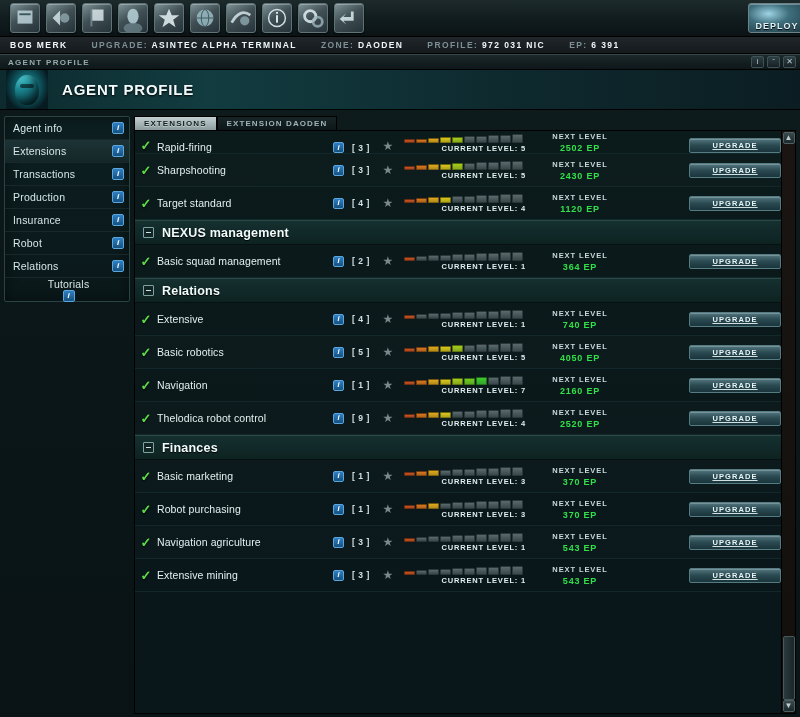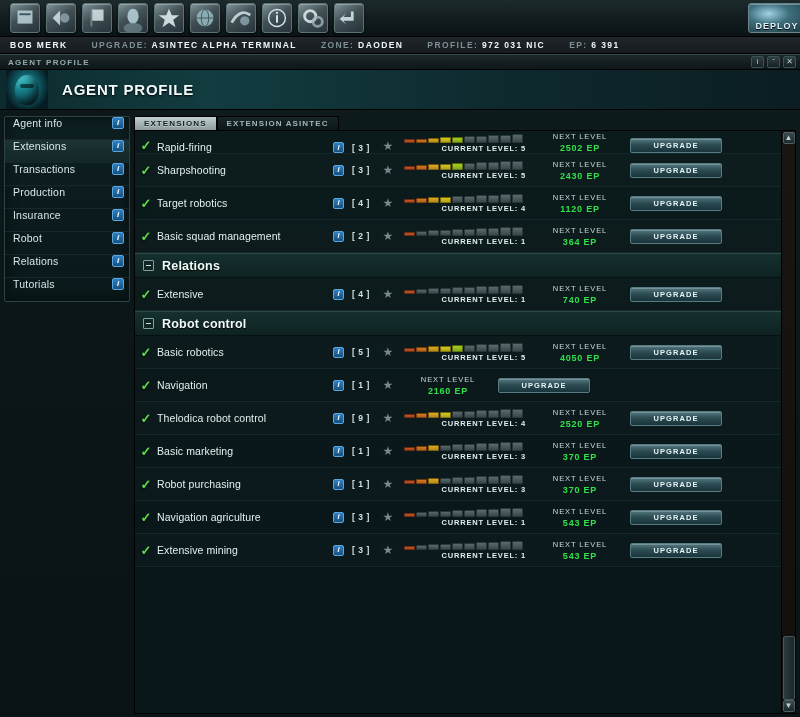--- a/index.html
+++ b/index.html
@@ -125,28 +125,28 @@
   #sidebar{
     width:134px; flex:none; padding:6px 4px 0 4px;
     background: linear-gradient(180deg, rgba(10,22,24,.55), rgba(8,16,18,.35));
   }
   #sidebar-panel{
     border:1px solid #2c4346; border-radius:2px;
     background: linear-gradient(180deg,#0d1f21 0%,#0a181a 100%);
     box-shadow: inset 0 0 14px rgba(0,0,0,.5);
   }
   .side-item{
-    height:23px; display:flex; align-items:flex-start; cursor:pointer;
+    height:23px; display:flex; align-items:center; cursor:pointer;
     border-bottom:1px solid #18282a; padding:0 5px 0 8px;
     position:relative;
   }
   .side-item.active{
     background:linear-gradient(180deg,#1d3335 0%,#142628 100%);
   }
-  .side-item:last-child{ border-bottom:none; }
+  .side-item:last-child{ border-bottom:none;flex-direction:column; }
   .side-label{ font-size:10.5px; color:#d5e6e7; flex:1; letter-spacing:.2px; }
   .side-info{
     width:12px; height:12px; border-radius:2px; flex:none;
     background:linear-gradient(180deg,#2f7fc4,#14517f);
     border:1px solid #5ba6dd;
     color:#fff; font-size:8px; font-weight:bold; font-style:italic;
     display:flex; align-items:center; justify-content:center; line-height:1;
   }
 
   
@@ -231,23 +231,23 @@
     width:11px; background:linear-gradient(180deg,#59696c,#39474a);
     border:1px solid #2b3739; border-radius:1px;
   }
   .seg.f{ border-color:rgba(0,0,0,.4); }
   .cur-lvl{
     font-size:7.5px; font-weight:bold; letter-spacing:.8px;
     color:#dfeef0; text-align:right; padding-right:4px; margin-top:1px;
     white-space:nowrap;
   }
   .nl-cell{ width:100px; flex:none; text-align:center; }
-  .nl-label{ font-size:7.5px; font-weight:normal; letter-spacing:.9px; color:#c7d9dc; }
+  .nl-label{ font-size:7.5px; font-weight:bold; letter-spacing:.9px; color:#c7d9dc; }
   .nl-val{ font-size:9px; font-weight:bold; letter-spacing:.8px; color:#32e04a; margin-top:2px; }
-  .up-cell{ flex:1; display:flex; justify-content:flex-start; }
+  .up-cell{ flex:1; display:flex; justify-content:flex-end;text-decoration:underline; }
   .upgrade-btn{
     width:92px; height:15px; border:1px solid #557b83; border-radius:2px;
     background:linear-gradient(180deg,#54777f 0%,#2b4a52 48%,#1a343b 100%);
     box-shadow: inset 0 1px 0 rgba(255,255,255,.22);
     color:#e6f4f6; font-size:7.5px; font-weight:bold; letter-spacing:1.1px;
     display:flex; align-items:center; justify-content:center; cursor:pointer;
   }
 
   
   #scroll{
@@ -418,21 +418,21 @@
           <div class="side-item">
             <span class="side-label">Tutorials</span>
             <span class="side-info">i</span>
           </div>
         </div>
     </div>
 
     <div id="main">
       <div id="tabs">
           <div class="tab active">EXTENSIONS</div>
-          <div class="tab">EXTENSION ASINTEC</div>
+          <div class="tab">EXTENSION DAODEN</div>
         </div>
       <div id="list-wrap">
         <div id="list">
             <div class="ext-row" style="height: 23px; overflow: hidden; align-items: flex-end;">
               <div class="chk">✓</div>
               <div class="ext-name">Rapid-firing</div>
               <div class="row-info">i</div>
               <div class="complexity">[ 3 ]</div>
               <div class="star">★</div>
               <div class="bar-cell">
@@ -482,21 +482,21 @@
               <div class="nl-cell">
                 <div class="nl-label">NEXT LEVEL</div>
                 <div class="nl-val">2430 EP</div>
               </div>
               <div class="up-cell">
                 <div class="upgrade-btn">UPGRADE</div>
               </div>
             </div>
             <div class="ext-row">
               <div class="chk">✓</div>
-              <div class="ext-name">Target robotics</div>
+              <div class="ext-name">Target standard</div>
               <div class="row-info">i</div>
               <div class="complexity">[ 4 ]</div>
               <div class="star">★</div>
               <div class="bar-cell">
                 <div class="bars">
                   <div class="seg f" style="height: 4px; background: linear-gradient(rgb(200, 83, 31), rgba(200, 83, 31, 0.8));"></div>
                   <div class="seg f" style="height: 4.5px; background: linear-gradient(rgb(217, 118, 30), rgba(217, 118, 30, 0.8));"></div>
                   <div class="seg f" style="height: 5.1px; background: linear-gradient(rgb(223, 168, 28), rgba(223, 168, 28, 0.8));"></div>
                   <div class="seg f" style="height: 5.7px; background: linear-gradient(rgb(216, 199, 27), rgba(216, 199, 27, 0.8));"></div>
                   <div class="seg" style="height: 6.2px;"></div>
@@ -509,20 +509,24 @@
                 <div class="cur-lvl">CURRENT LEVEL: 4</div>
               </div>
               <div class="nl-cell">
                 <div class="nl-label">NEXT LEVEL</div>
                 <div class="nl-val">1120 EP</div>
               </div>
               <div class="up-cell">
                 <div class="upgrade-btn">UPGRADE</div>
               </div>
             </div>
+            <div class="sec-head">
+              <div class="collapse-box"></div>
+              <div class="sec-title">NEXUS management</div>
+            </div>
             <div class="ext-row">
               <div class="chk">✓</div>
               <div class="ext-name">Basic squad management</div>
               <div class="row-info">i</div>
               <div class="complexity">[ 2 ]</div>
               <div class="star">★</div>
               <div class="bar-cell">
                 <div class="bars">
                   <div class="seg f" style="height: 4px; background: linear-gradient(rgb(200, 83, 31), rgba(200, 83, 31, 0.8));"></div>
                   <div class="seg" style="height: 4.5px;"></div>
@@ -571,24 +575,20 @@
                 <div class="cur-lvl">CURRENT LEVEL: 1</div>
               </div>
               <div class="nl-cell">
                 <div class="nl-label">NEXT LEVEL</div>
                 <div class="nl-val">740 EP</div>
               </div>
               <div class="up-cell">
                 <div class="upgrade-btn">UPGRADE</div>
               </div>
             </div>
-            <div class="sec-head">
-              <div class="collapse-box"></div>
-              <div class="sec-title">Robot control</div>
-            </div>
             <div class="ext-row">
               <div class="chk">✓</div>
               <div class="ext-name">Basic robotics</div>
               <div class="row-info">i</div>
               <div class="complexity">[ 5 ]</div>
               <div class="star">★</div>
               <div class="bar-cell">
                 <div class="bars">
                   <div class="seg f" style="height: 4px; background: linear-gradient(rgb(200, 83, 31), rgba(200, 83, 31, 0.8));"></div>
                   <div class="seg f" style="height: 4.5px; background: linear-gradient(rgb(217, 118, 30), rgba(217, 118, 30, 0.8));"></div>
@@ -610,20 +610,35 @@
               <div class="up-cell">
                 <div class="upgrade-btn">UPGRADE</div>
               </div>
             </div>
             <div class="ext-row">
               <div class="chk">✓</div>
               <div class="ext-name">Navigation</div>
               <div class="row-info">i</div>
               <div class="complexity">[ 1 ]</div>
               <div class="star">★</div>
+              <div class="bar-cell">
+                <div class="bars">
+                  <div class="seg f" style="height: 4px; background: linear-gradient(rgb(200, 83, 31), rgba(200, 83, 31, 0.8));"></div>
+                  <div class="seg f" style="height: 4.5px; background: linear-gradient(rgb(217, 118, 30), rgba(217, 118, 30, 0.8));"></div>
+                  <div class="seg f" style="height: 5.1px; background: linear-gradient(rgb(223, 168, 28), rgba(223, 168, 28, 0.8));"></div>
+                  <div class="seg f" style="height: 5.7px; background: linear-gradient(rgb(216, 199, 27), rgba(216, 199, 27, 0.8));"></div>
+                  <div class="seg f" style="height: 6.2px; background: linear-gradient(rgb(166, 204, 28), rgba(166, 204, 28, 0.8));"></div>
+                  <div class="seg f" style="height: 6.8px; background: linear-gradient(rgb(111, 204, 33), rgba(111, 204, 33, 0.8));"></div>
+                  <div class="seg f" style="height: 7.3px; background: linear-gradient(rgb(61, 203, 46), rgba(61, 203, 46, 0.8));"></div>
+                  <div class="seg" style="height: 7.9px;"></div>
+                  <div class="seg" style="height: 8.4px;"></div>
+                  <div class="seg" style="height: 8.9px;"></div>
+                </div>
+                <div class="cur-lvl">CURRENT LEVEL: 7</div>
+              </div>
               <div class="nl-cell">
                 <div class="nl-label">NEXT LEVEL</div>
                 <div class="nl-val">2160 EP</div>
               </div>
               <div class="up-cell">
                 <div class="upgrade-btn">UPGRADE</div>
               </div>
             </div>
             <div class="ext-row">
               <div class="chk">✓</div>
@@ -647,20 +662,24 @@
                 <div class="cur-lvl">CURRENT LEVEL: 4</div>
               </div>
               <div class="nl-cell">
                 <div class="nl-label">NEXT LEVEL</div>
                 <div class="nl-val">2520 EP</div>
               </div>
               <div class="up-cell">
                 <div class="upgrade-btn">UPGRADE</div>
               </div>
             </div>
+            <div class="sec-head">
+              <div class="collapse-box"></div>
+              <div class="sec-title">Finances</div>
+            </div>
             <div class="ext-row">
               <div class="chk">✓</div>
               <div class="ext-name">Basic marketing</div>
               <div class="row-info">i</div>
               <div class="complexity">[ 1 ]</div>
               <div class="star">★</div>
               <div class="bar-cell">
                 <div class="bars">
                   <div class="seg f" style="height: 4px; background: linear-gradient(rgb(200, 83, 31), rgba(200, 83, 31, 0.8));"></div>
                   <div class="seg f" style="height: 4.5px; background: linear-gradient(rgb(217, 118, 30), rgba(217, 118, 30, 0.8));"></div>

